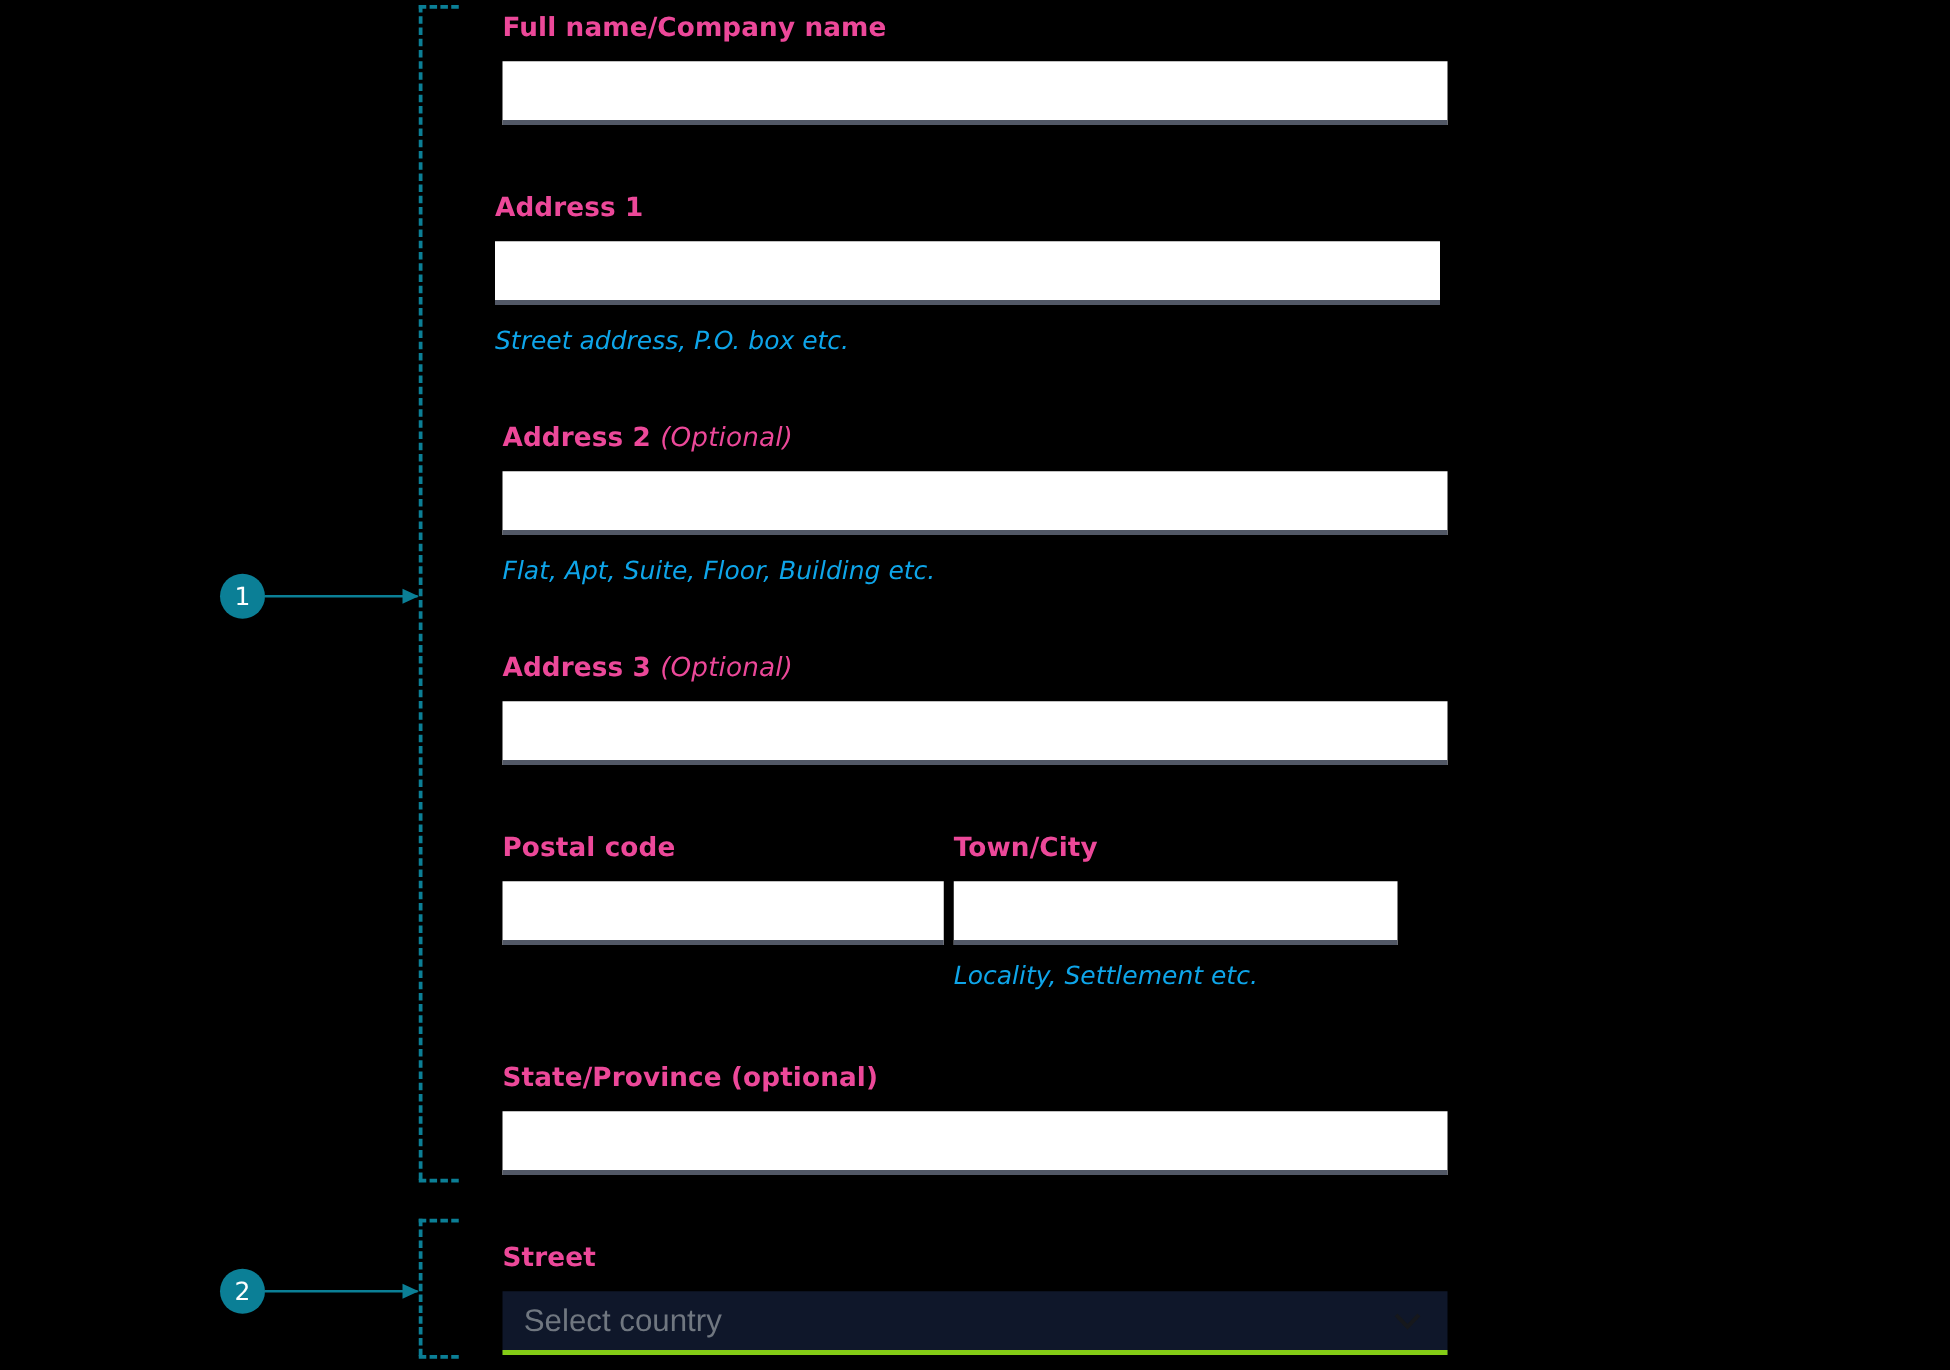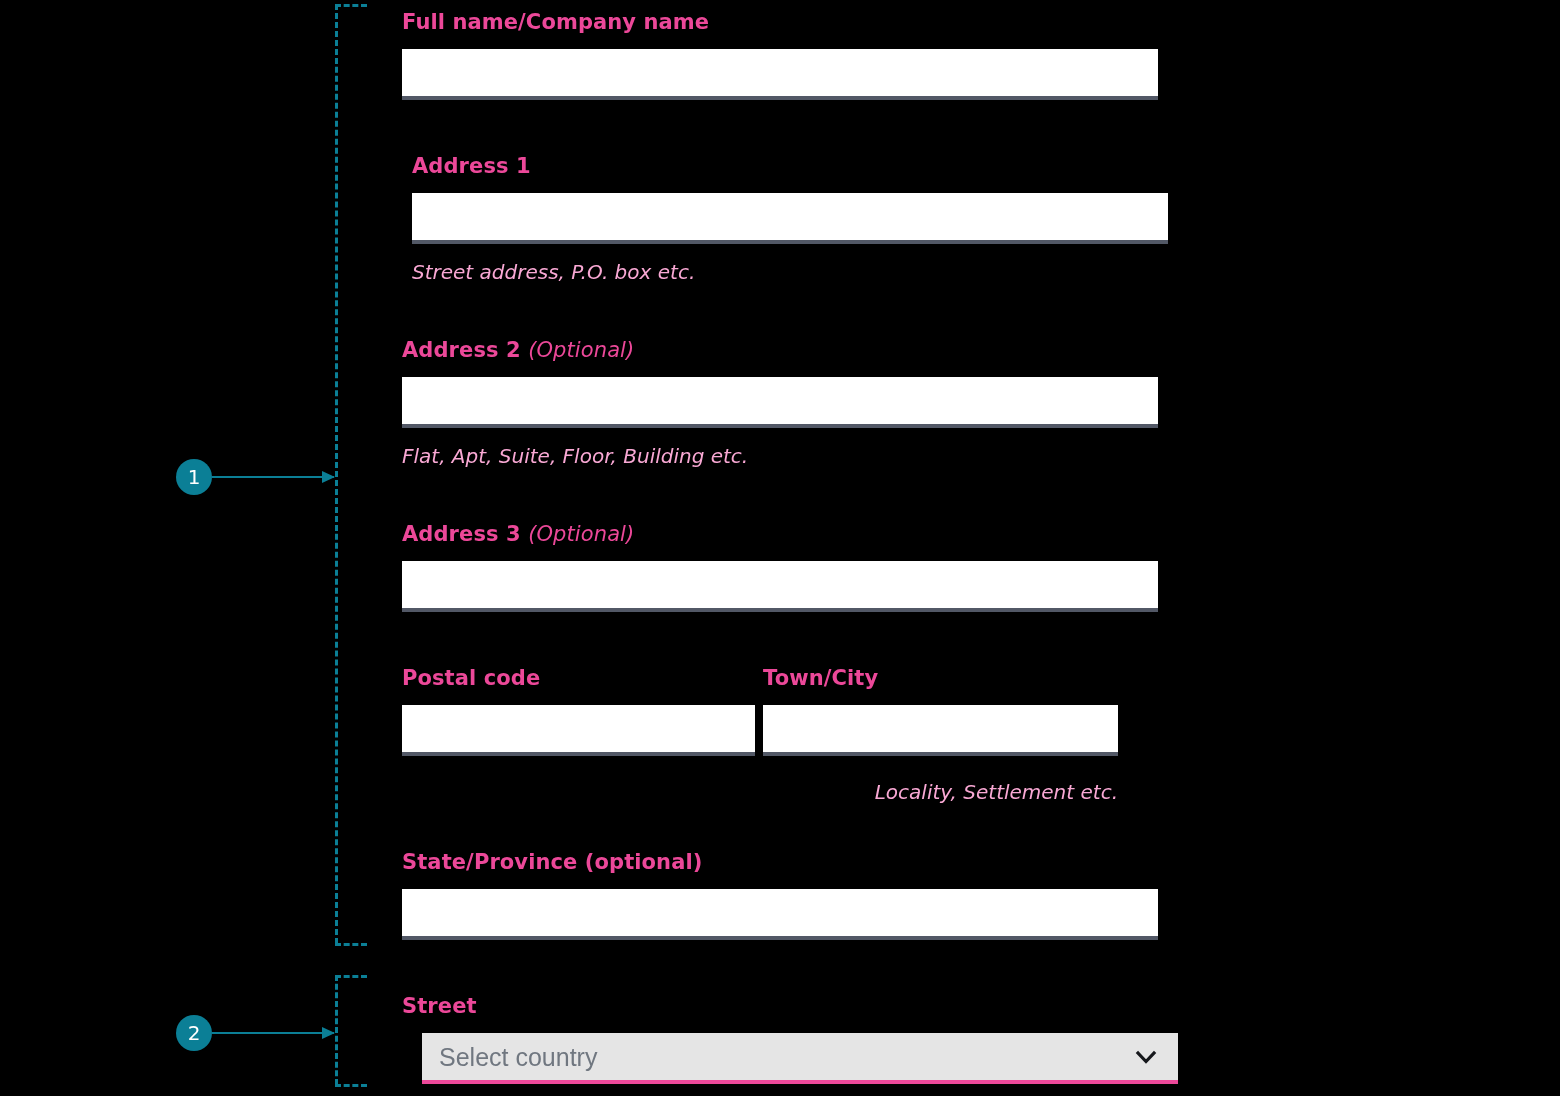--- a/index.html
+++ b/index.html
@@ -82,36 +82,35 @@
     width: 100%;
     height: 51px;
     display: block;
     font-size: 21px;
     color: #333;
     padding: 0 14px;
     font-family: "DejaVu Sans", "Liberation Sans", sans-serif;
   }
 
   .field-hint {
-    color: #f9a8d4;
+    color: #0ea5e9;
     font-size: 20px;
     font-style: italic;
     white-space: nowrap;
   }
 
   .abs { position: absolute; }
 
   
   .select-wrap {
     position: relative;
     width: 100%;
     height: 51px;
-    background: #e5e5e5;
-    border-bottom: 4px solid #ec4899;
-    margin-left: 20px;
+    background: #0f172a;
+    border-bottom: 4px solid #84cc16;
   }
   .select-value {
     position: absolute;
     left: 17px;
     top: 50%;
     transform: translateY(-50%);
     font-size: 25px;
     color: #707780;
     font-weight: 400;
     font-family: "Liberation Sans", sans-serif;
@@ -144,21 +143,21 @@
   <div class="callout-marker" style="left:176px; top:1015px;">2</div>
   <div class="callout-arrow" style="left:212px; top:1032px; width:122px;"></div>
 
   <div class="abs" style="left:402px; top:10px; width:756px;">
     <div class="field-label">
       <span>Full name/Company name</span>
     </div>
     <input class="field-input" type="text" style="margin-top: 15px;" placeholder="">
   </div>
 
-  <div class="abs" style="left:412px; top:154px; width:756px;">
+  <div class="abs" style="left:396px; top:154px; width:756px;">
     <div class="field-label">
       <span>Address 1</span>
     </div>
     <input class="field-input" type="text" style="margin-top: 15px;" placeholder="">
     <div class="field-hint" style="margin-top:16px;">Street address, P.O. box etc.</div>
   </div>
 
   <div class="abs" style="left:402px; top:338px; width:756px;">
     <div class="field-label">
       <span>Address 2</span>
@@ -181,21 +180,21 @@
       <span>Postal code</span>
     </div>
     <input class="field-input" type="text" style="margin-top: 15px;" placeholder="">
   </div>
 
   <div class="abs" style="left:763px; top:666px; width:355px;">
     <div class="field-label">
       <span>Town/City</span>
     </div>
     <input class="field-input" type="text" style="margin-top: 15px;" placeholder="">
-    <div class="field-hint" style="margin-top:24px;text-align:right;">Locality, Settlement etc.</div>
+    <div class="field-hint" style="margin-top:12px;">Locality, Settlement etc.</div>
   </div>
 
   <div class="abs" style="left:402px; top:850px; width:756px;">
     <div class="field-label">
       <span>State/Province (optional)</span>
     </div>
     <input class="field-input" type="text" style="margin-top: 15px;" placeholder="">
   </div>
 
   <div class="abs" style="left:402px; top:994px; width:756px;">

